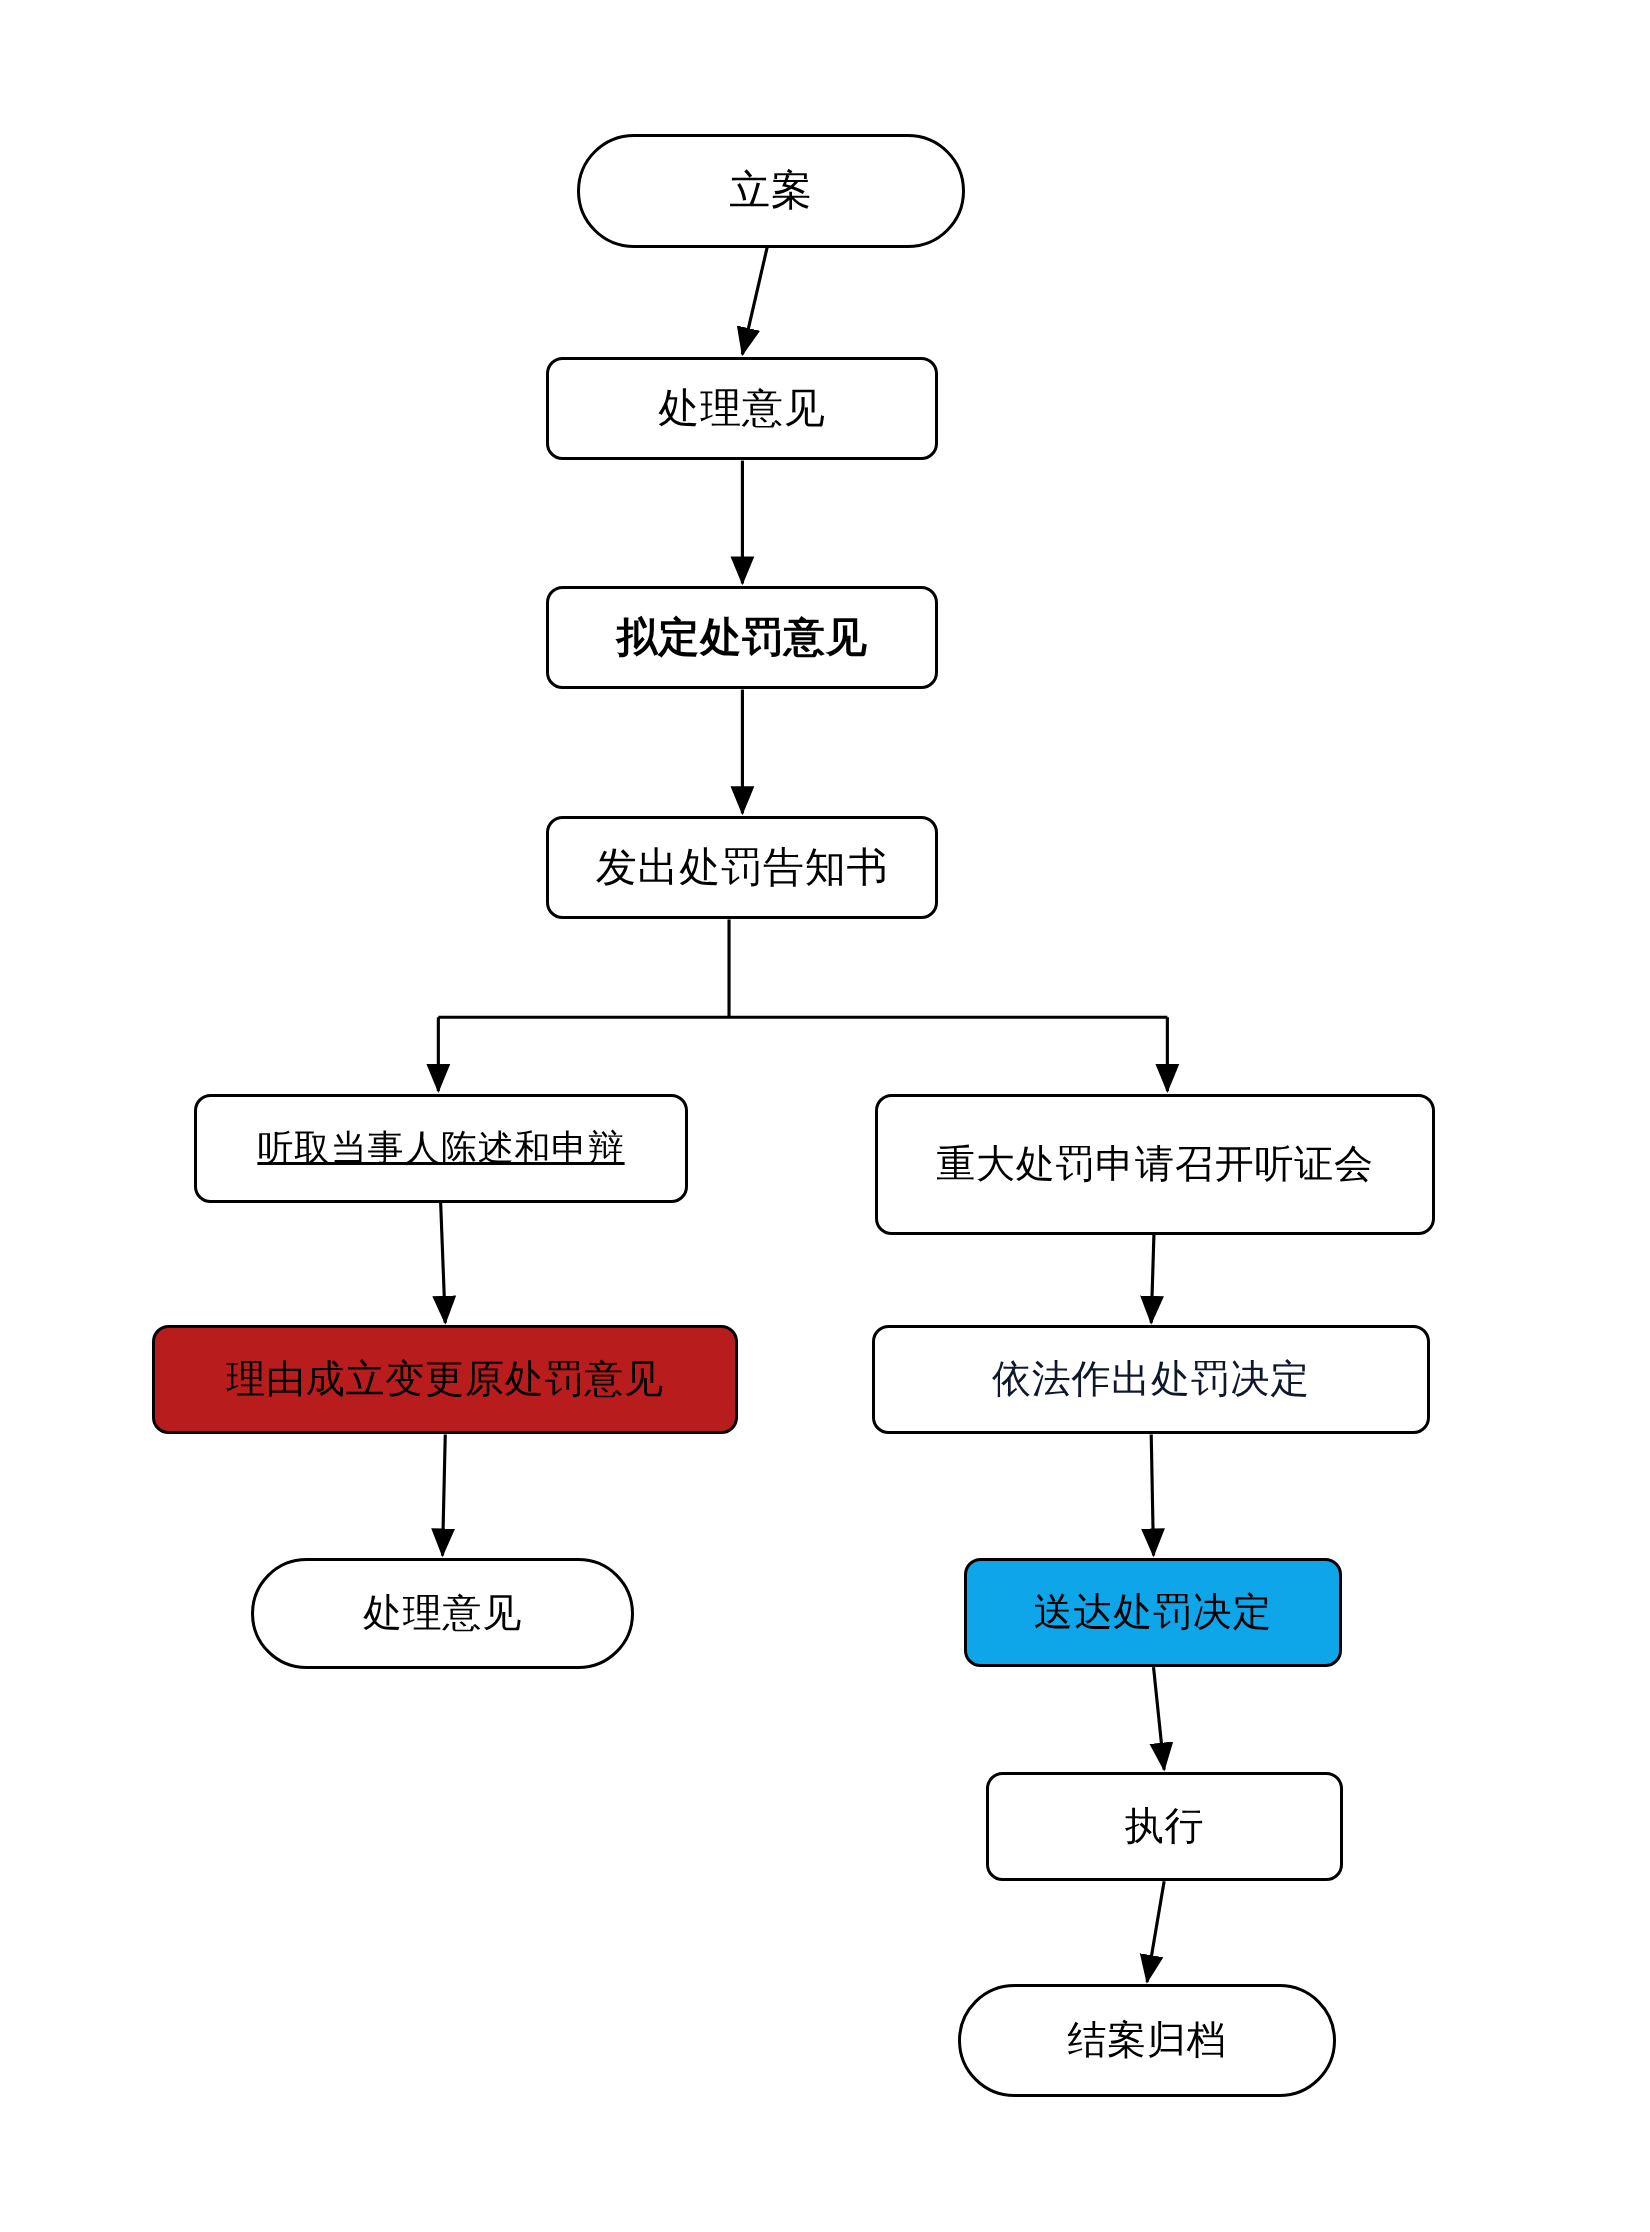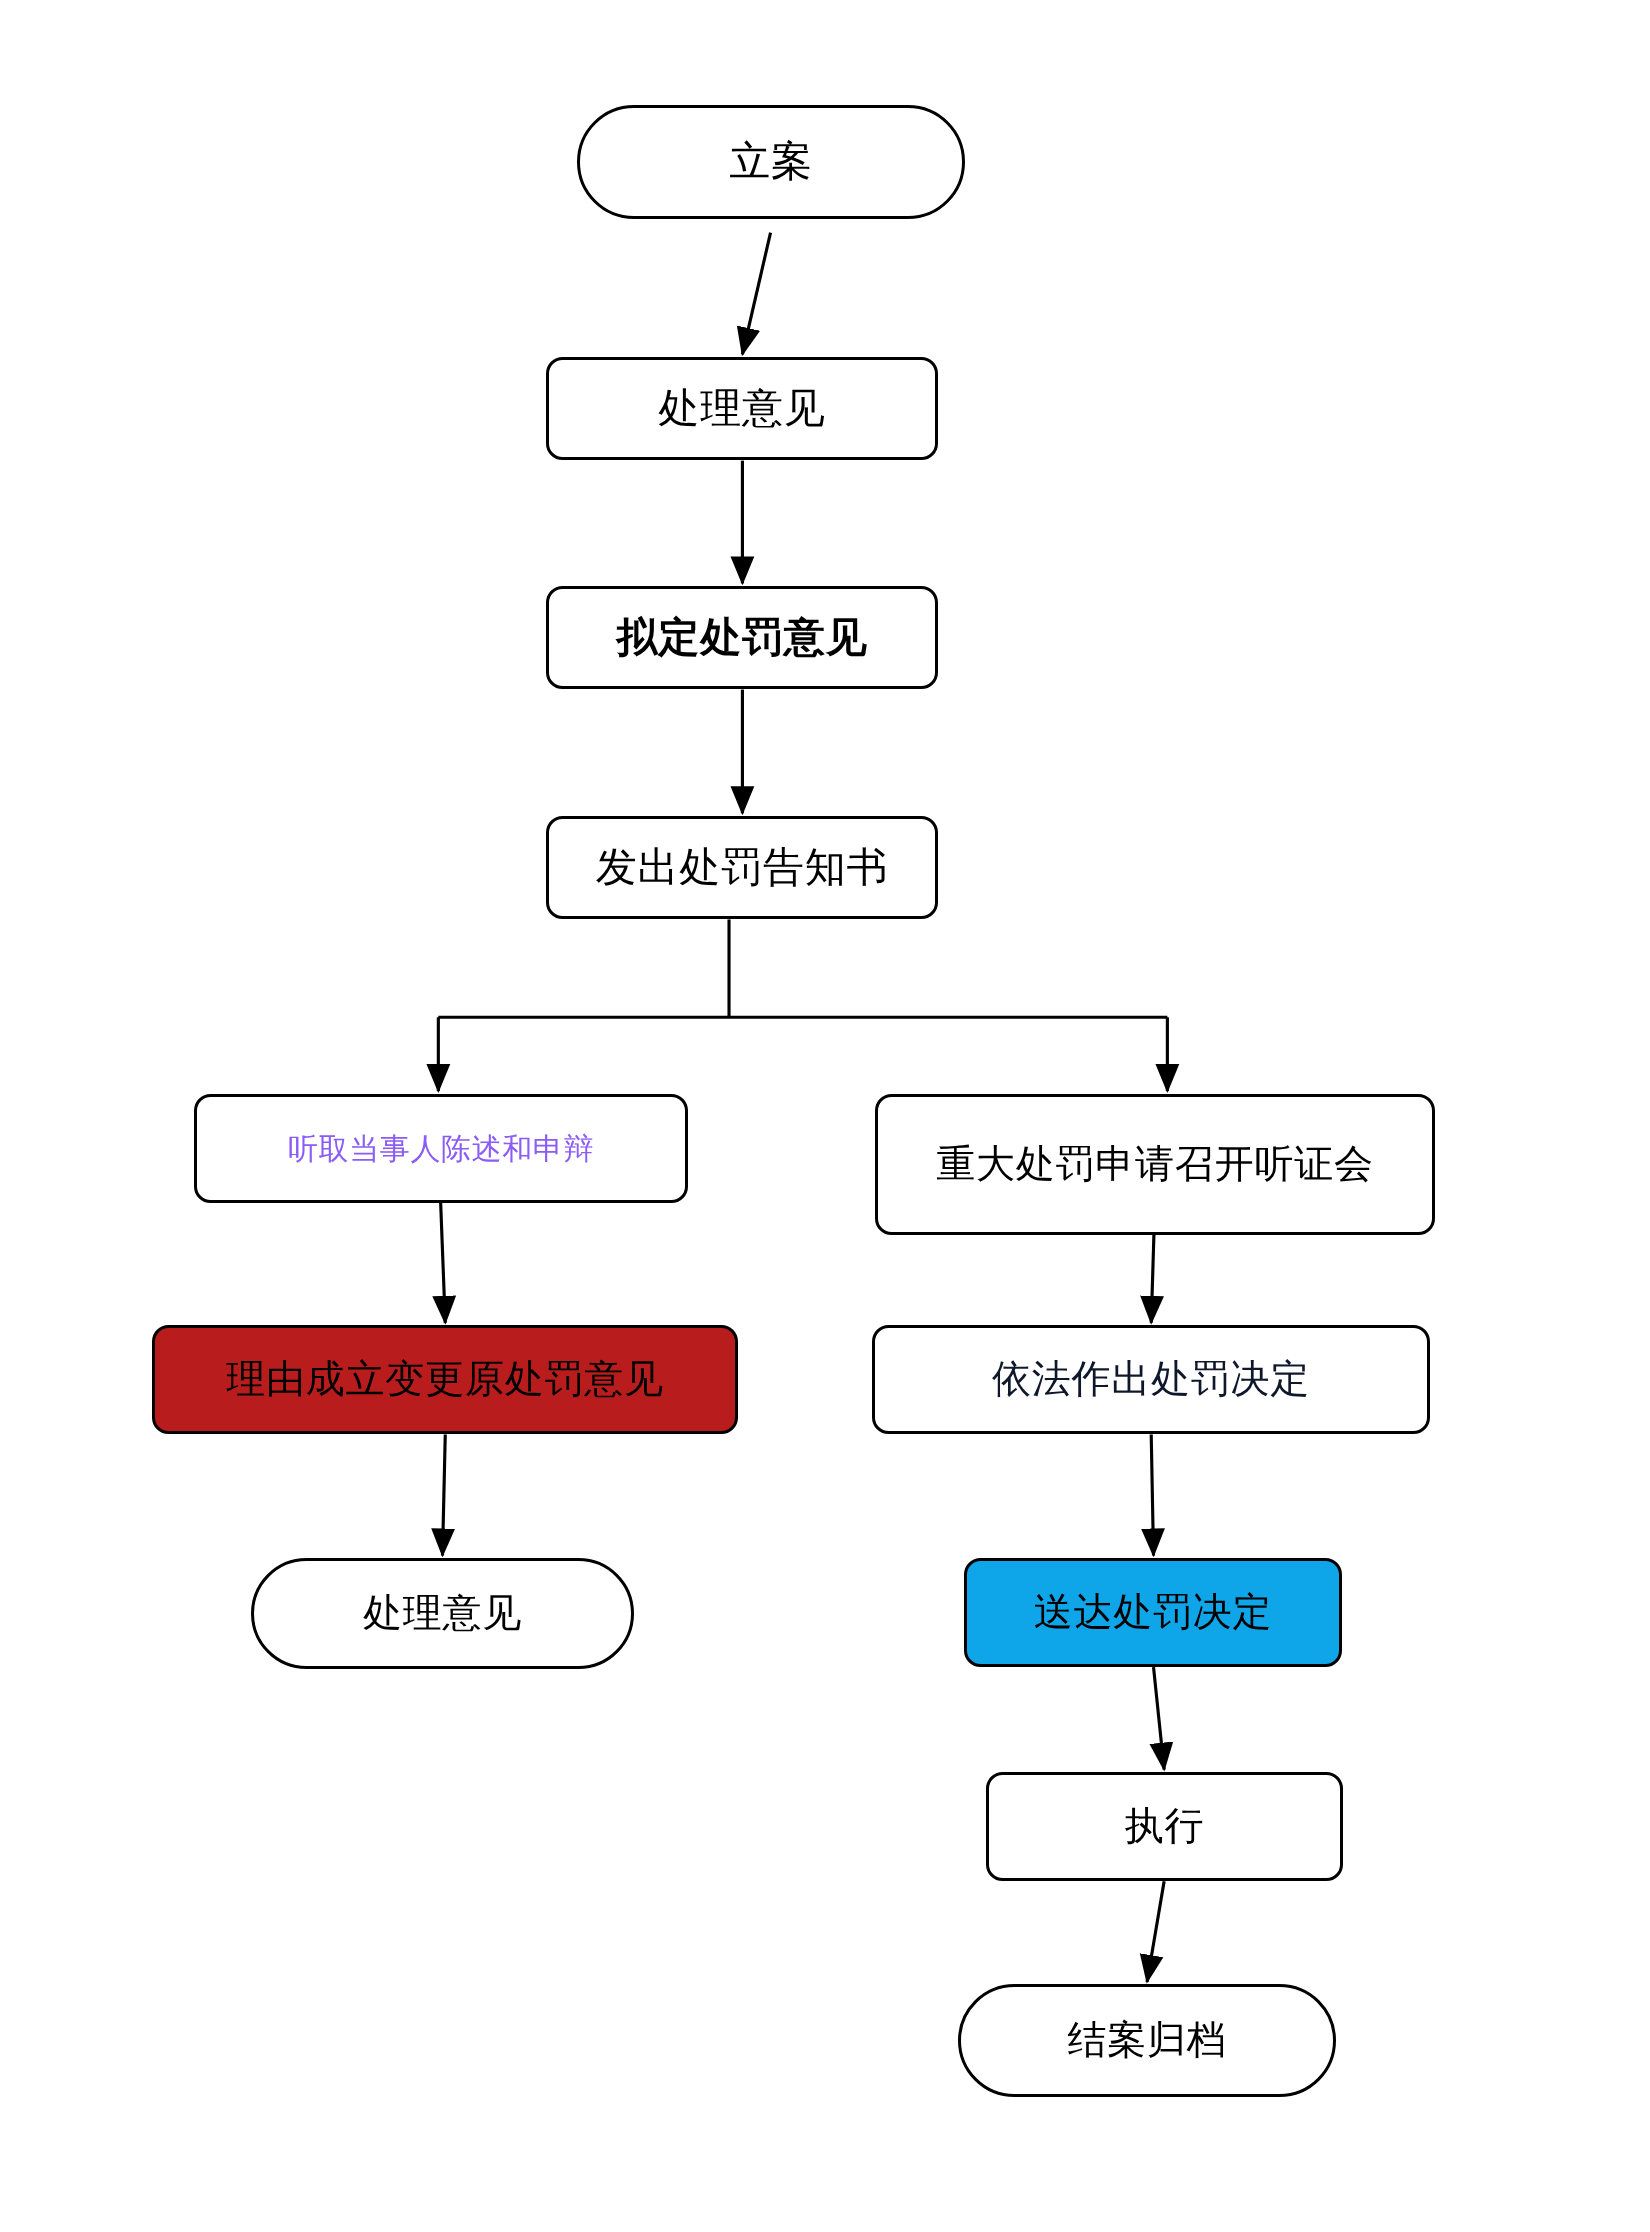--- a/index.html
+++ b/index.html
@@ -72,33 +72,33 @@
         <path d="M 1250 1806 L 1261.5 1917" marker-end="url(#arrowhead)" stroke="#000000"></path>
         <path d="M 1261.5 2038 L 1243 2147" marker-end="url(#arrowhead)" stroke="#000000"></path>
         <path d="M 790 996 L 790 1102" stroke="#000000"></path>
         <path d="M 475 1102 L 1265 1102" stroke="#000000"></path>
         <path d="M 475 1102 L 475 1182" marker-end="url(#arrowhead)" stroke="#000000"></path>
         <path d="M 1265 1102 L 1265 1182" marker-end="url(#arrowhead)" stroke="#000000"></path>
       </g>
   </svg>
 
   <div id="node-layer">
-      <div class="node terminal" style="left: 577px; top: 105px; width: 388px; height: 114px; font-size: 41px; background: rgb(255, 255, 255); border-color: rgb(0, 0, 0); color: rgb(0, 0, 0);">
+      <div class="node terminal" style="left: 577px; top: 134px; width: 388px; height: 114px; font-size: 41px; background: rgb(255, 255, 255); border-color: rgb(0, 0, 0); color: rgb(0, 0, 0);">
         <span class="node-label">立案</span>
       </div>
       <div class="node process" style="left: 546px; top: 357px; width: 392px; height: 103px; font-size: 41px; background: rgb(255, 255, 255); border-color: rgb(0, 0, 0); color: rgb(0, 0, 0);">
         <span class="node-label">处理意见</span>
       </div>
       <div class="node process" style="left: 546px; top: 586px; width: 392px; height: 103px; font-size: 41px; background: rgb(255, 255, 255); border-color: rgb(0, 0, 0); color: rgb(0, 0, 0); font-weight: bold;">
         <span class="node-label">拟定处罚意见</span>
       </div>
       <div class="node process" style="left: 546px; top: 816px; width: 392px; height: 103px; font-size: 41px; background: rgb(255, 255, 255); border-color: rgb(0, 0, 0); color: rgb(0, 0, 0);">
         <span class="node-label">发出处罚告知书</span>
       </div>
-      <div class="node process" style="left: 194px; top: 1094px; width: 494px; height: 109px; font-size: 30px; background: rgb(255, 255, 255); border-color: rgb(0, 0, 0); color: #8b5cf6;">
+      <div class="node process" style="left: 194px; top: 1094px; width: 494px; height: 109px; font-size: 36px; background: rgb(255, 255, 255); border-color: rgb(0, 0, 0); color: #000000; text-decoration: underline;">
         <span class="node-label">听取当事人陈述和申辩</span>
       </div>
       <div class="node process" style="left: 875px; top: 1094px; width: 560px; height: 141px; font-size: 39px; background: rgb(255, 255, 255); border-color: rgb(0, 0, 0); color: rgb(0, 0, 0);">
         <span class="node-label">重大处罚申请召开听证会</span>
       </div>
       <div class="node process" style="left: 152px; top: 1325px; width: 586px; height: 109px; font-size: 39px; background: #b91c1c; border-color: rgb(0, 0, 0); color: rgb(0, 0, 0);">
         <span class="node-label">理由成立变更原处罚意见</span>
       </div>
       <div class="node process" style="left: 872px; top: 1325px; width: 558px; height: 109px; font-size: 39px; background: rgb(255, 255, 255); border-color: rgb(0, 0, 0); color: #0f172a;">
         <span class="node-label">依法作出处罚决定</span>

